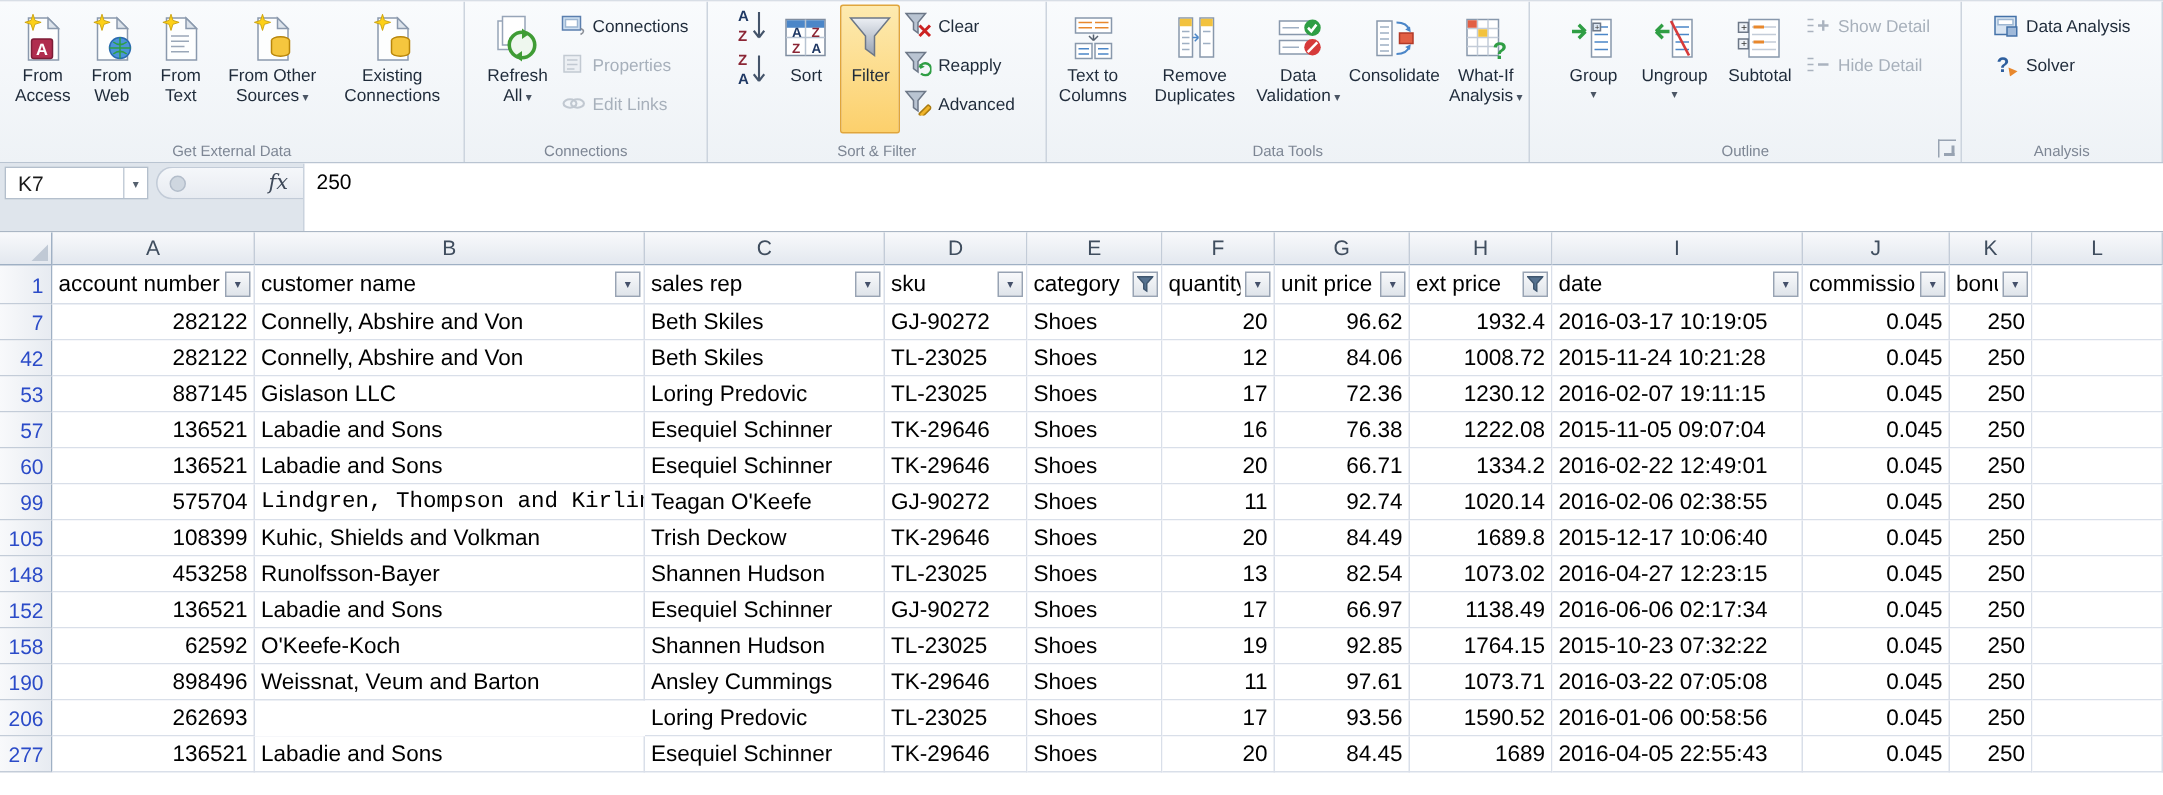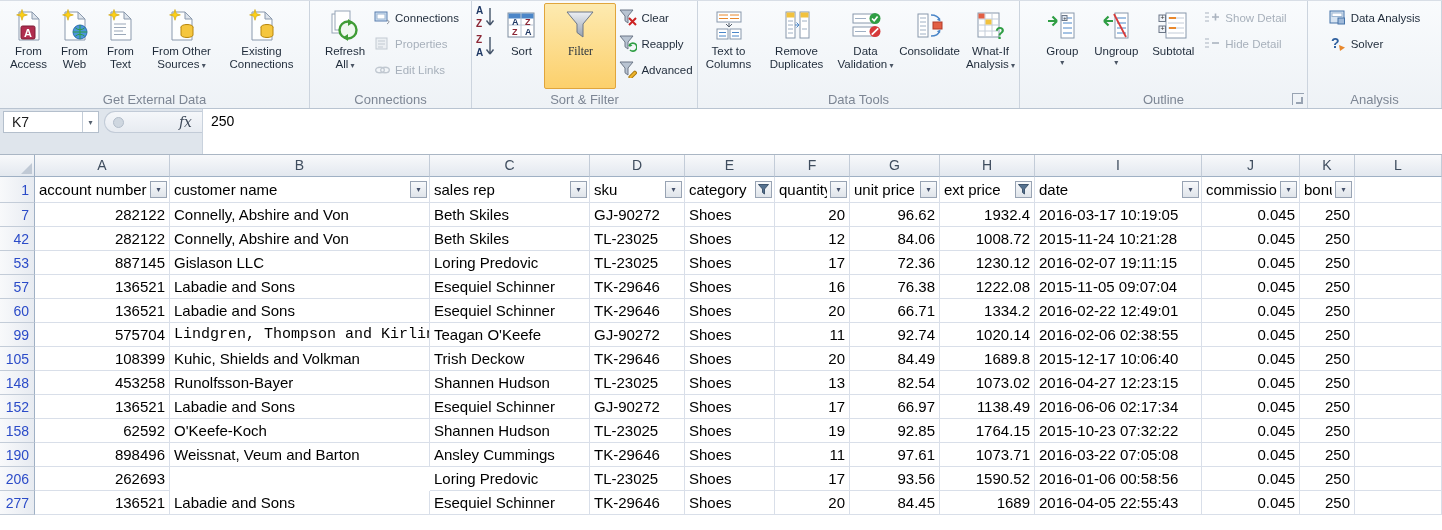--- a/index.html
+++ b/index.html
@@ -9,21 +9,21 @@
 
   
   #tabbar { height:27px; background:#eef1f6; display:flex; align-items:stretch; border-bottom:1px solid #bac4d1; }
   .tab { padding:0 15px; font-size:13px; color:#3f4a58; display:flex; align-items:center; cursor:default; }
   .tab.file { background:linear-gradient(#55a55e,#1e7c33); color:#fff; width:66px; justify-content:center; margin-right:10px; border-right:1px solid #15602a; }
   .tab.active { background:#f7f9fb; border:1px solid #bac4d1; border-bottom:1px solid #f7f9fb; margin-bottom:-1px; position:relative; z-index:2; }
 
   
   #ribbon { height:108px; background:linear-gradient(#f9fbfd,#eef2f6); border-bottom:1px solid #b9c4d1; display:flex; }
   .rgroup { position:relative; border-right:1px solid #ccd4de; padding:2px 2px 16px 2px; display:flex; align-items:flex-start; justify-content:center; }
-  .rgroup-label { position:absolute; bottom:1px; left:0; right:0; text-align:center; font-size:13px; color:#7d8694; }
+  .rgroup-label { position:absolute; bottom:1px; left:0; right:0; text-align:center; font-size:10px; color:#7d8694; }
   .rcontent { display:flex; align-items:flex-start; height:88px; }
   .rbig { display:flex; flex-direction:column; align-items:center; text-align:center; font-size:11.5px; color:#1f2b3a; padding-top:3px; height:86px; border:1px solid transparent; border-radius:2px; }
   .rbig .ric { height:36px; display:flex; align-items:center; justify-content:center; }
   .rbig .rlabel { line-height:13px; margin-top:2px; }
   .rbig.active { background:linear-gradient(#fdeab0,#fcd06c); border:1px solid #e0a53c; }
   .rstack { display:flex; flex-direction:column; align-items:flex-start; padding-top:2px; }
   .rsmall { display:flex; align-items:center; gap:4px; font-size:11.5px; color:#1f2b3a; height:26px; padding:0 3px; white-space:nowrap; }
   .rsmall.disabled { color:#a7b0bb; }
   .rtiny { height:29px; display:flex; align-items:center; padding:0 2px; }
   .caret { font-size:8px; color:#4a5564; line-height:8px; }
@@ -192,21 +192,21 @@
                 <rect x="3.5" y="4.5" width="25" height="5" fill="#4b86c8"></rect>
                 <path d="M16 4 v24 M3 16 h26" stroke="#b8c4d2"></path>
                 <text x="7" y="15.5" font-size="9" fill="#1f3864" font-weight="bold">A</text>
                 <text x="20" y="15.5" font-size="9" fill="#8b2635" font-weight="bold">Z</text>
                 <text x="7" y="26" font-size="9" fill="#8b2635" font-weight="bold">Z</text>
                 <text x="20" y="26" font-size="9" fill="#1f3864" font-weight="bold">A</text>
               </svg>
             </span>
             <span class="rlabel">Sort</span>
           </div>
-          <div class="rbig active" style="width: 72px; font-family: Liberation Serif, serif;">
+          <div class="rbig active" style="width: 40px;">
             <span class="ric">
               <svg width="34" height="34" viewBox="0 0 34 34">
                 <defs>
                   <linearGradient id="fg1" x1="0" y1="0" x2="0" y2="1">
                     <stop offset="0" stop-color="#eceff4"></stop>
                     <stop offset="1" stop-color="#96a1b1"></stop>
                   </linearGradient>
                 </defs>
                 <path d="M4 4 h26 l-10 12 v13 l-6 -4.5 v-8.5 z" fill="url(#fg1)" stroke="#6c7787"></path>
               </svg>

